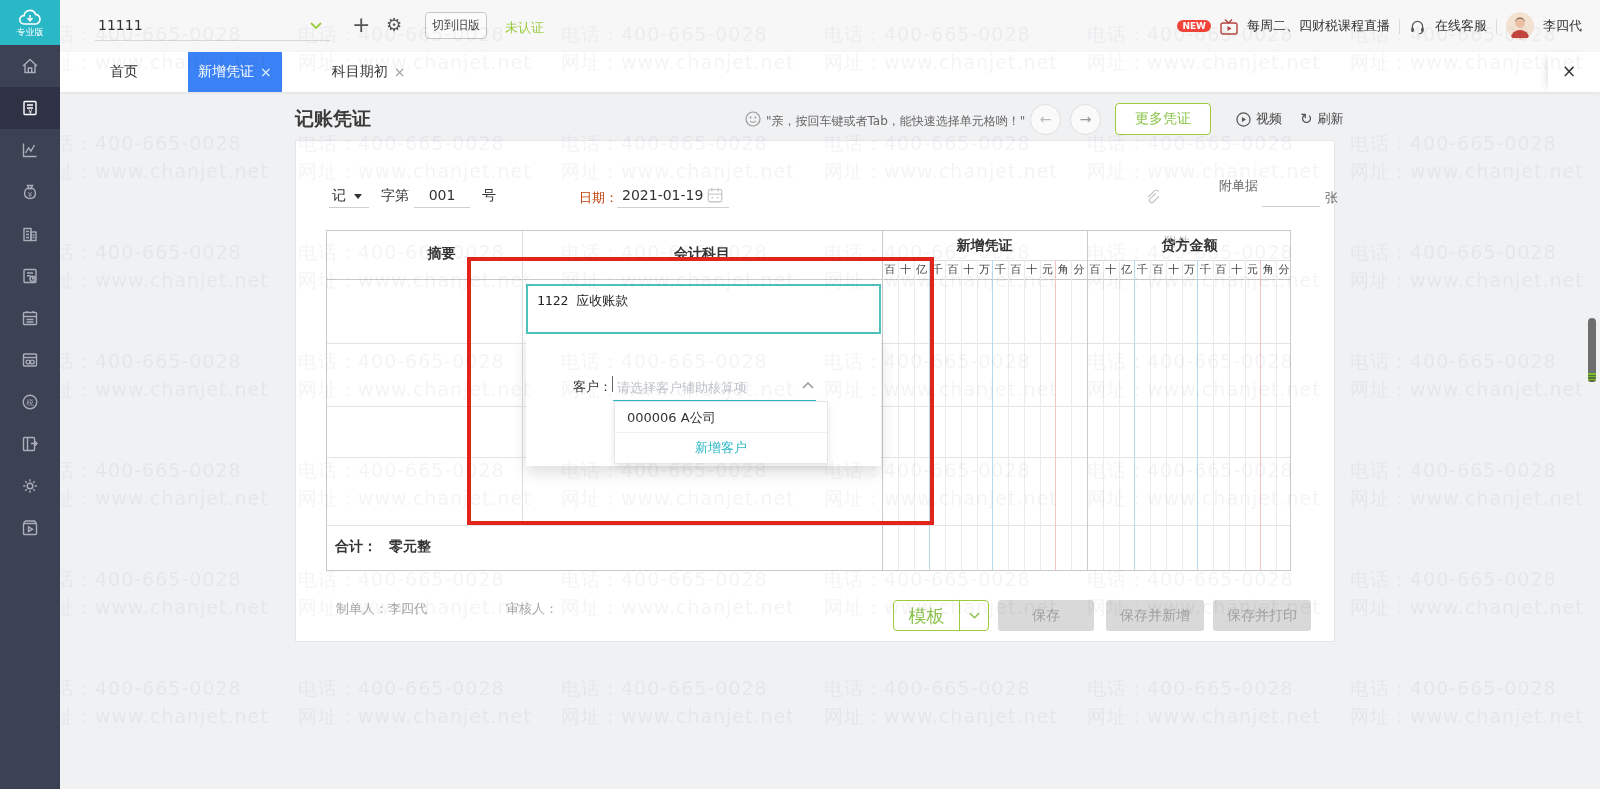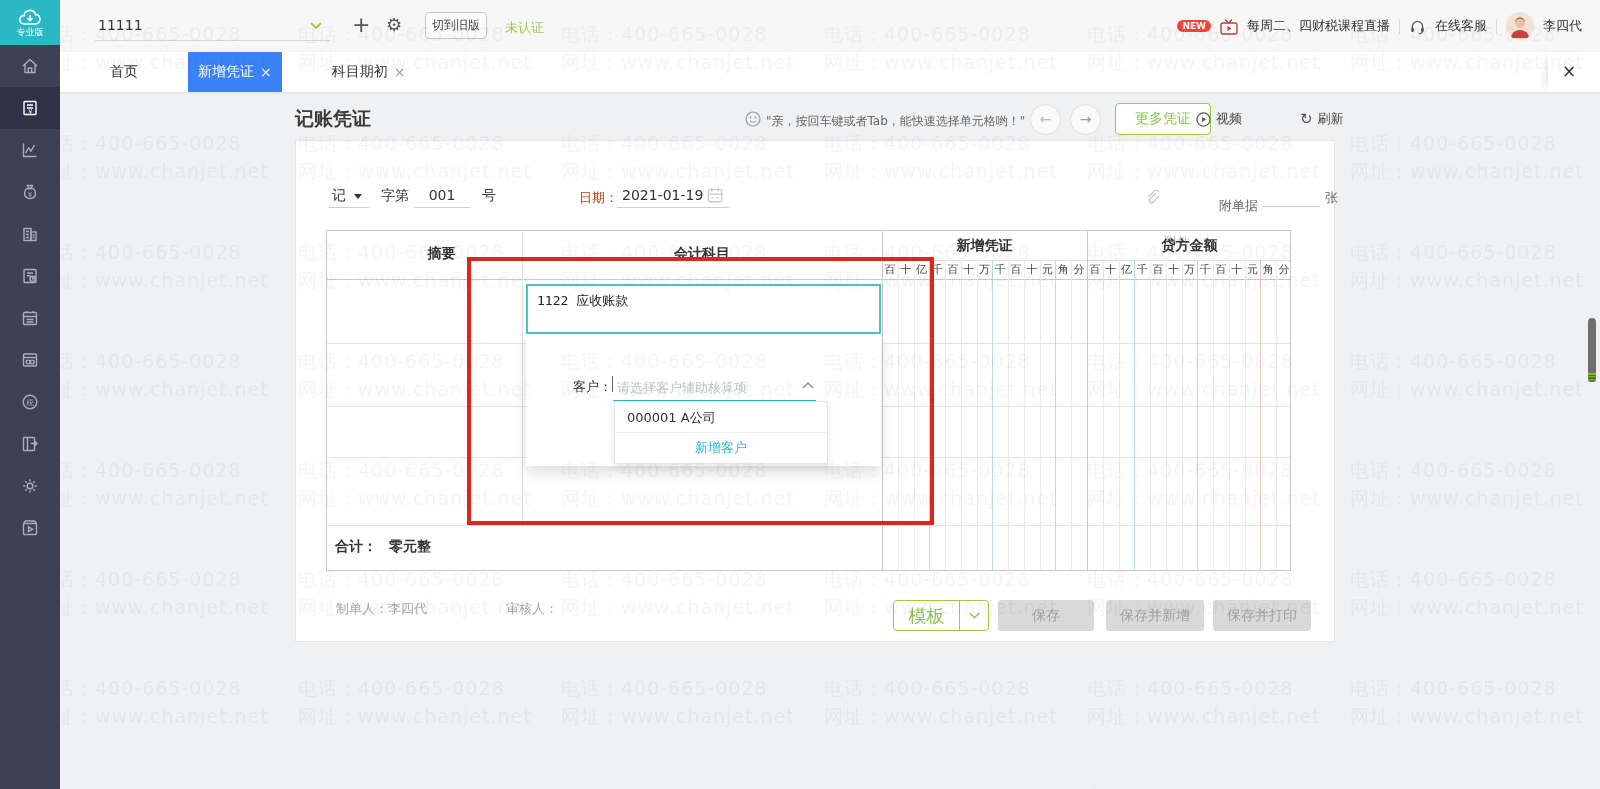--- a/index.html
+++ b/index.html
@@ -41,21 +41,21 @@
 
   
   #content { position:absolute; left:60px; top:92px; width:1540px; height:697px; background:#f0f1f3; }
   #page-title { position:absolute; left:235px; top:14px; font-size:19px; color:#3a3a3a; }
   #tip-icon { position:absolute; left:685px; top:19px; }
   #tip-text { position:absolute; left:706px; top:21px; font-size:12px; color:#666; }
   .nav-circle { position:absolute; top:12px; width:31px; height:31px; border:1px solid #e0e0e0; border-radius:50%; background:#fafafa; text-align:center; line-height:29px; font-size:14px; color:#bbb; cursor:pointer; }
   #nav-prev { left:970px; } #nav-next { left:1010px; color:#999; }
   #more-vouchers { position:absolute; left:1055px; top:11px; width:96px; height:32px; border:1px solid #9ccc3d; border-radius:4px; background:#fff; color:#8bc34a; font-size:14px; cursor:pointer; font-family:inherit; }
   #video-group, #refresh-group { position:absolute; top:18px; display:flex; align-items:center; gap:5px; font-size:13px; color:#444; cursor:pointer; }
-  #video-group { left:1136px; } #refresh-group { left:1240px; }
+  #video-group { left:1176px; } #refresh-group { left:1240px; }
   #refresh-glyph { font-size:15px; color:#555; }
 
   
   #card { position:absolute; left:235px; top:48px; width:1040px; height:502px; background:#fff; border:1px solid #e6e6e6; }
   .frm-label { position:absolute; font-size:14px; color:#333; }
   .frm-label.gray { font-size:13px; color:#c2410c; }
   .frm-label.light { font-size:13px; color:#c4c4c4; }
   .frm-label.mid { font-size:13px; color:#666; }
   .underline { position:absolute; border-bottom:1px solid #cfcfcf; }
   #word-caret { position:absolute; left:58px; top:53px; width:0; height:0; border-left:4px solid transparent; border-right:4px solid transparent; border-top:5px solid #333; }
@@ -298,21 +298,21 @@
       </svg>
     </span>
     <div class="underline" style="left:321px; top:66px; width:112px;"></div>
 
     <span class="abs" style="left:848px; top:48px;">
       <svg width="15" height="16" viewBox="0 0 16 17">
         <path d="M12.5 4.5 l-6 6 a2.4 2.4 0 0 0 3.4 3.4 l6-6 a3.8 3.8 0 0 0-5.4-5.4 l-6.2 6.2" fill="none" stroke="#c8c8c8" stroke-width="1.4"></path>
       </svg>
     </span>
     <span class="frm-label light" style="left:868px; top:48px;margin-top:44px;">附件</span>
-    <span class="frm-label mid" style="left:923px; top:56px;">附单据</span>
+    <span class="frm-label mid" style="left:923px; top:36px;">附单据</span>
     <div class="underline" style="left:966px; top:65px; width:58px;"></div>
     <span class="frm-label mid" style="left:1029px; top:48px;">张</span>
 
     <div id="vtable">
       <div class="th" style="left:17px; top:14px; width:195px;">摘要</div>
       <div class="th" style="left:195px; top:14px; width:360px;">会计科目</div>
       <div class="th" style="left:555px; top:6px; width:205px;">新增凭证</div>
       <div class="th" style="left:760px; top:6px; width:205px;">贷方金额</div>
       <div id="digit-area">
           <div class="hline" style="left: 555px; top: 29px; width: 408px; height: 1px; background: rgb(220, 220, 220);"></div>
@@ -386,21 +386,21 @@
       <span id="customer-caret"></span>
       <span id="customer-placeholder">请选择客户辅助核算项</span>
       <span id="chevron-up">
         <svg width="12" height="7" viewBox="0 0 12 7">
             <path d="M1 6 l5-5 5 5" fill="none" stroke="#999" stroke-width="1.5"></path>
           </svg>
       </span>
       <div id="customer-underline"></div>
       <div id="option-list">
         <div id="options-holder">
-            <div class="option-item">000001 A公司</div>
+            <div class="option-item">000006 A公司</div>
           </div>
         <div id="add-customer">新增客户</div>
       </div>
     </div>
 
     <div id="red-box"></div>
 
     <span id="creator-row" style="left:40px;"><span>制单人：</span><span>李四代</span></span>
     <span id="creator-row" style="left:210px; position:absolute; top:459px; font-size:13px; color:#a5a5a5;">审核人：</span>
 

